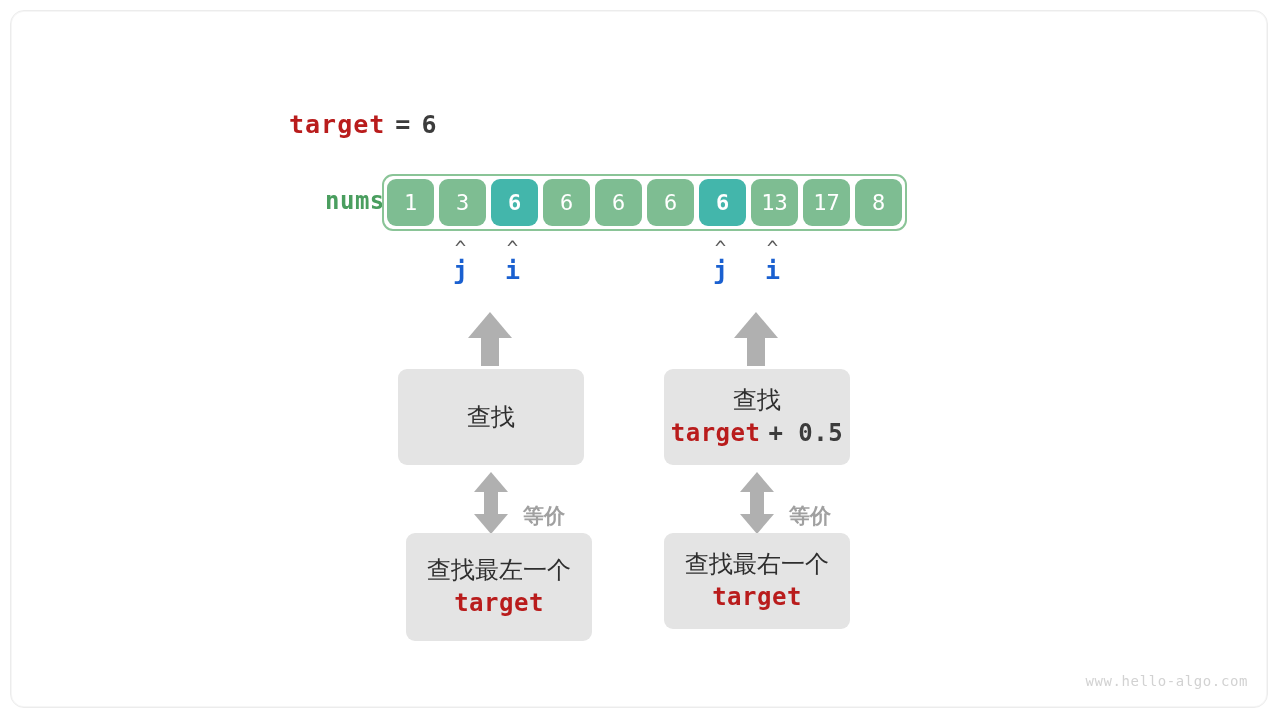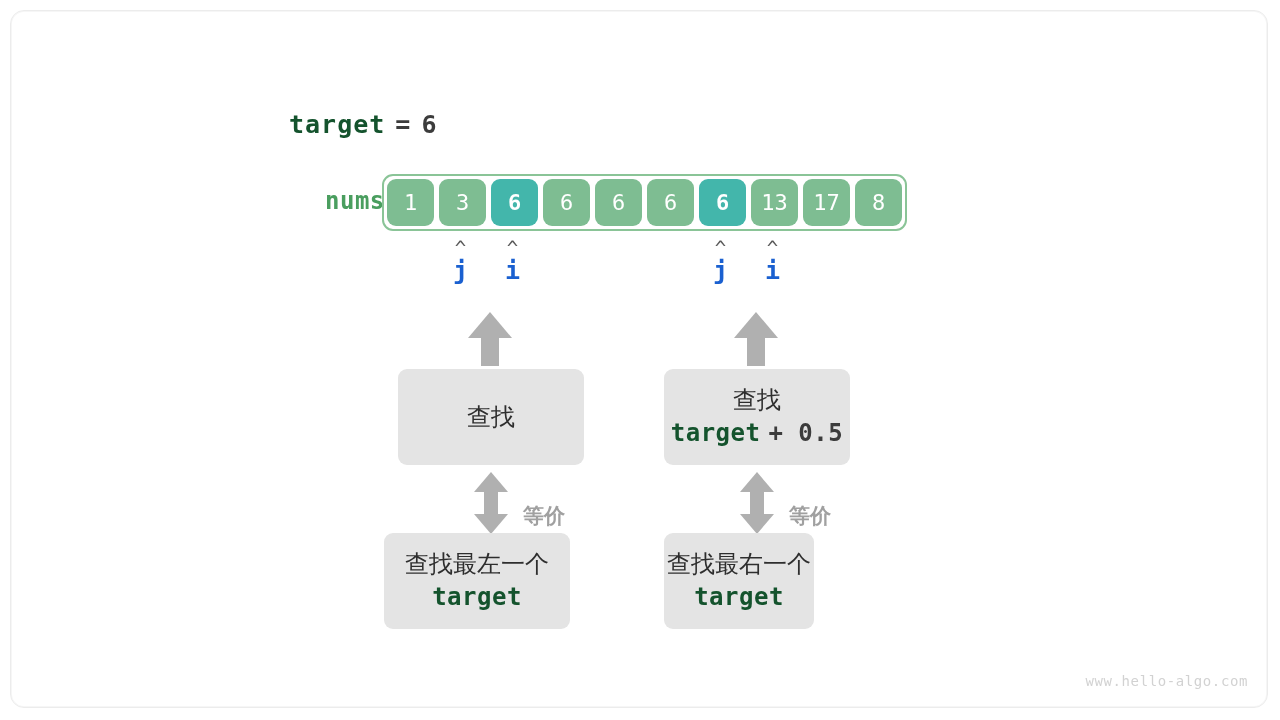--- a/index.html
+++ b/index.html
@@ -35,21 +35,21 @@
   #target-line {
     position: absolute;
     left: 289px;
     top: 110px;
     font-family: "DejaVu Sans Mono", monospace;
     font-size: 25px;
     font-weight: bold;
     letter-spacing: 1px;
     white-space: nowrap;
   }
-  .tok-teal  { color: #14532d; }
+  .tok-teal  { color: #b91c1c; }
   .tok-dark  { color: #3c3c3c; }
   .sp { display: inline-block; width: 10px; }
 
   
   #nums-label {
     position: absolute;
     left: 289px;
     top: 187px;
     font-family: "DejaVu Sans Mono", monospace;
     font-size: 24px;
@@ -247,21 +247,21 @@
     <div class="line-cn">查找</div>
   </div>
 
   <div class="dbl-arrow" style="left:474px; top:472px;">
     <div class="up-head"></div>
     <div class="bar"></div>
     <div class="dn-head"></div>
   </div>
   <div class="eq-label" style="left:523px; top:486px;">等价</div>
 
-  <div class="gbox" style="left:384px; top:533px; width:186px; height:96px;">
+  <div class="gbox" style="left:406px; top:533px; width:186px; height:108px;">
     <div class="line-cn">查找最左一个</div>
     <div class="line-code tok-teal">target</div>
   </div>
 
   <div class="up-arrow" style="left:734px; top:312px;">
     <div class="head"></div>
     <div class="tail"></div>
   </div>
 
   <div class="gbox" style="left:664px; top:369px; width:186px; height:96px;">
@@ -271,19 +271,19 @@
     </div>
   </div>
 
   <div class="dbl-arrow" style="left:740px; top:472px;">
     <div class="up-head"></div>
     <div class="bar"></div>
     <div class="dn-head"></div>
   </div>
   <div class="eq-label" style="left:789px; top:486px;">等价</div>
 
-  <div class="gbox" style="left:664px; top:533px; width:150px; height:96px;">
+  <div class="gbox" style="left:664px; top:533px; width:186px; height:96px;">
     <div class="line-cn">查找最右一个</div>
     <div class="line-code tok-teal">target</div>
   </div>
 
   <div id="watermark">www.hello-algo.com</div>
 </div>
 
 </body></html>

